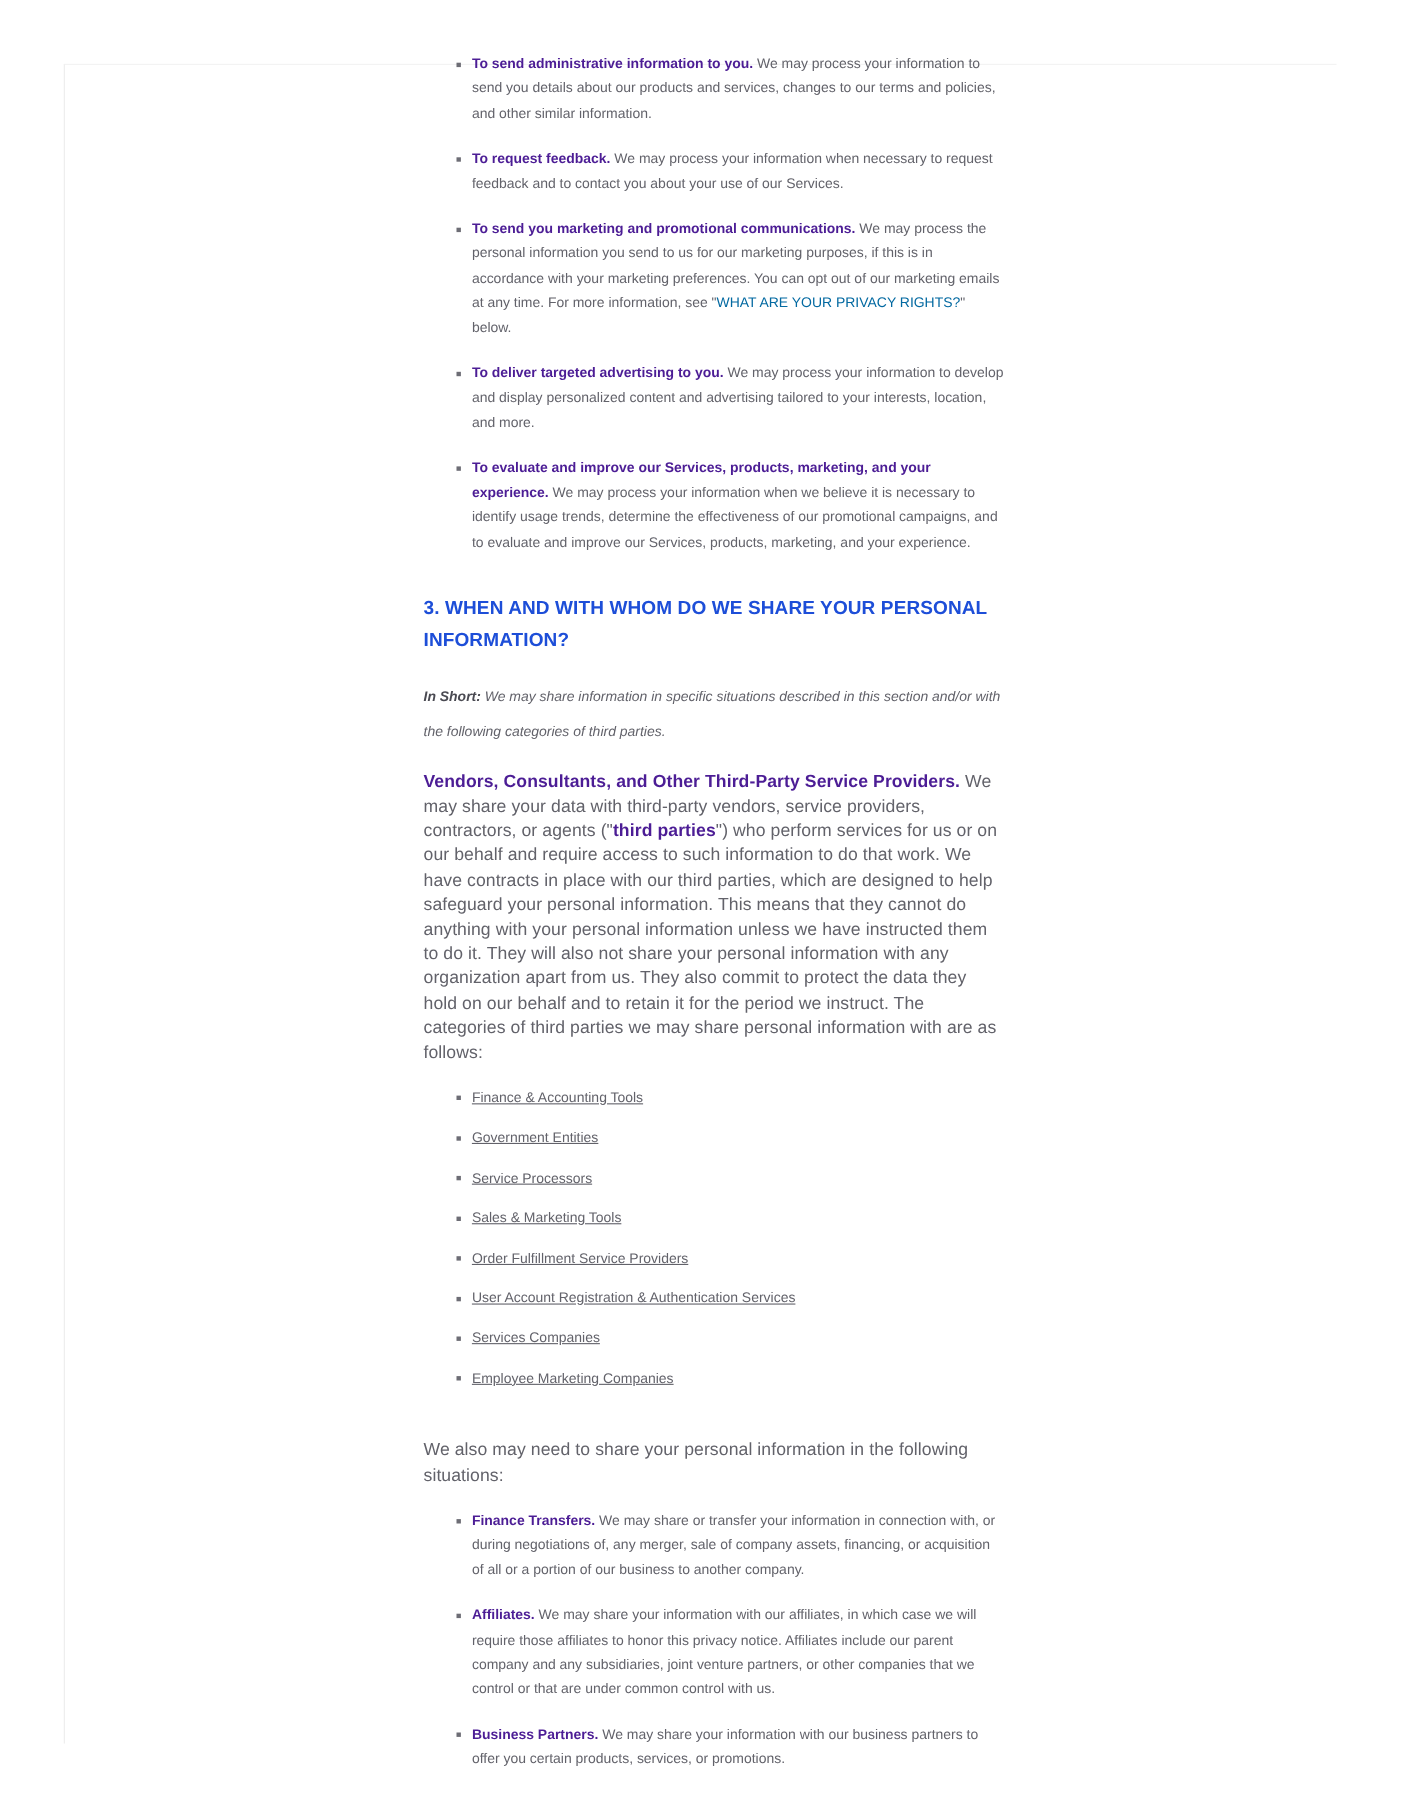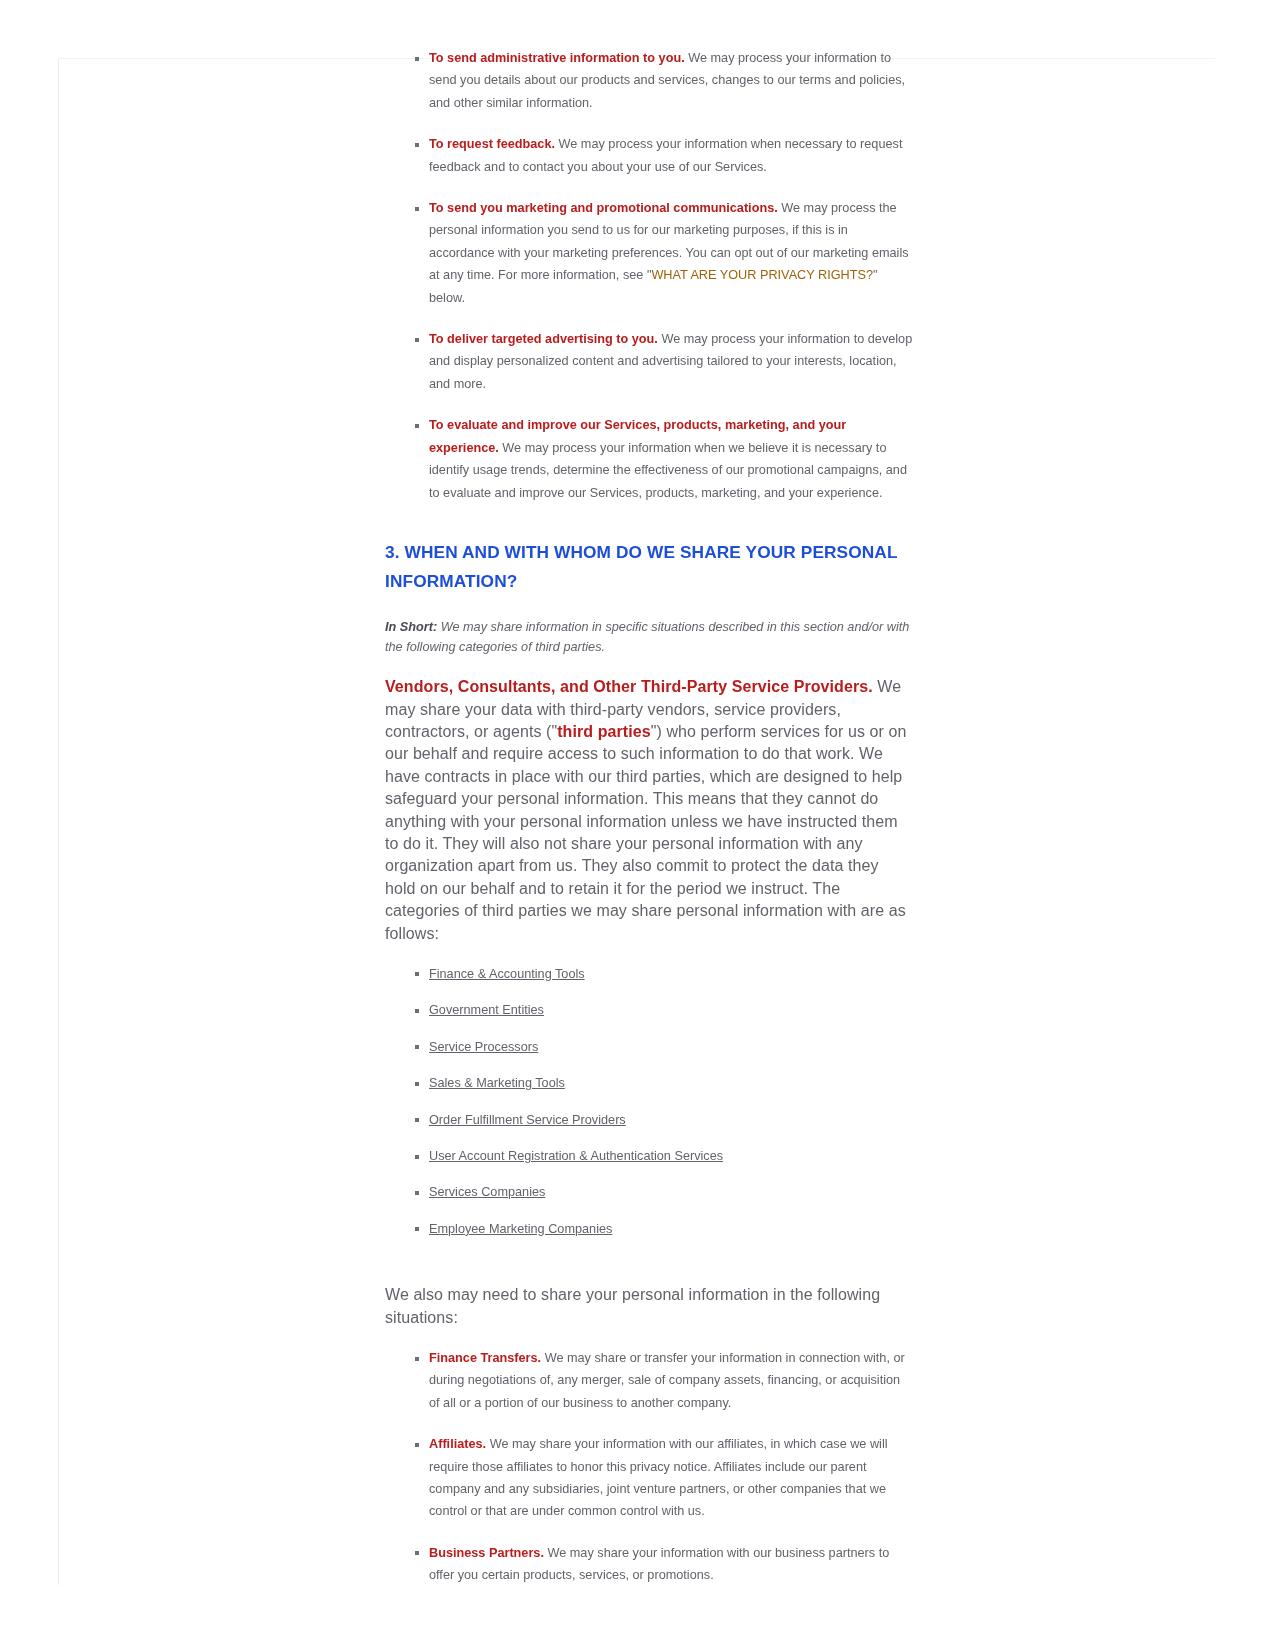--- a/index.html
+++ b/index.html
@@ -44,27 +44,27 @@
     color: #62626a;
     letter-spacing: 0.005em;
   }
 
   .para {
     margin-bottom: 18px;
   }
 
   b, strong, .b {
     font-weight: bold;
-    color: #b91c1c;
+    color: #4c1d95;
   }
 
   .in-short {
     font-style: italic;
     font-size: 12.7px;
-    line-height: 20px;
+    line-height: 32px;
     color: #62626a;
     margin-bottom: 19px;
   }
   .in-short .lead {
     font-weight: bold;
     font-style: italic;
     color: #4a4a52;
   }
 
   h2.section-heading {
@@ -97,21 +97,21 @@
     left: 30px;
     top: 9.5px;
     width: 4px;
     height: 4px;
     background: #6d6d75;
   }
 
   ul.bullets.simple > li { margin-bottom: 14px; text-decoration: underline; }
 
   a.doc-link {
-    color: #a16207;
+    color: #0369a1;
     text-decoration: none;
   }
 
   .spacer-lg { height: 30px; }
   .heading-gap { height: 34px; }
 </style>
 </head>
 <body>
 
 <div id="page">

